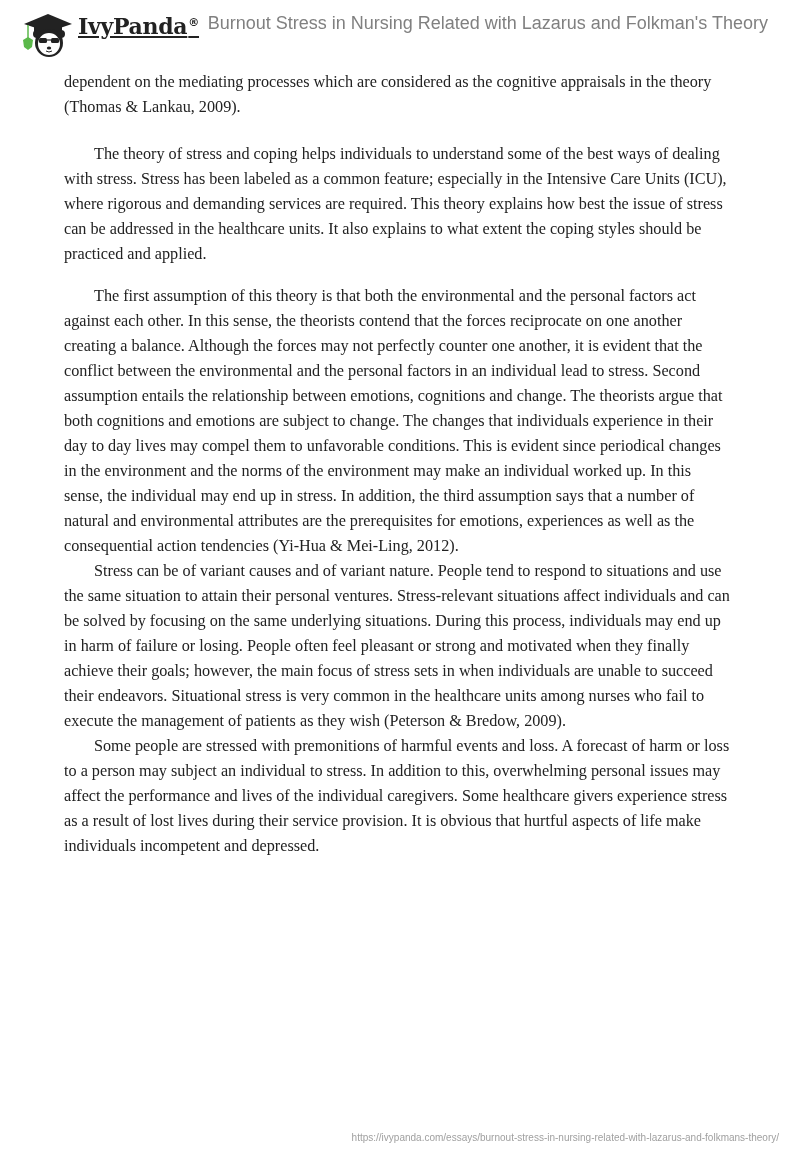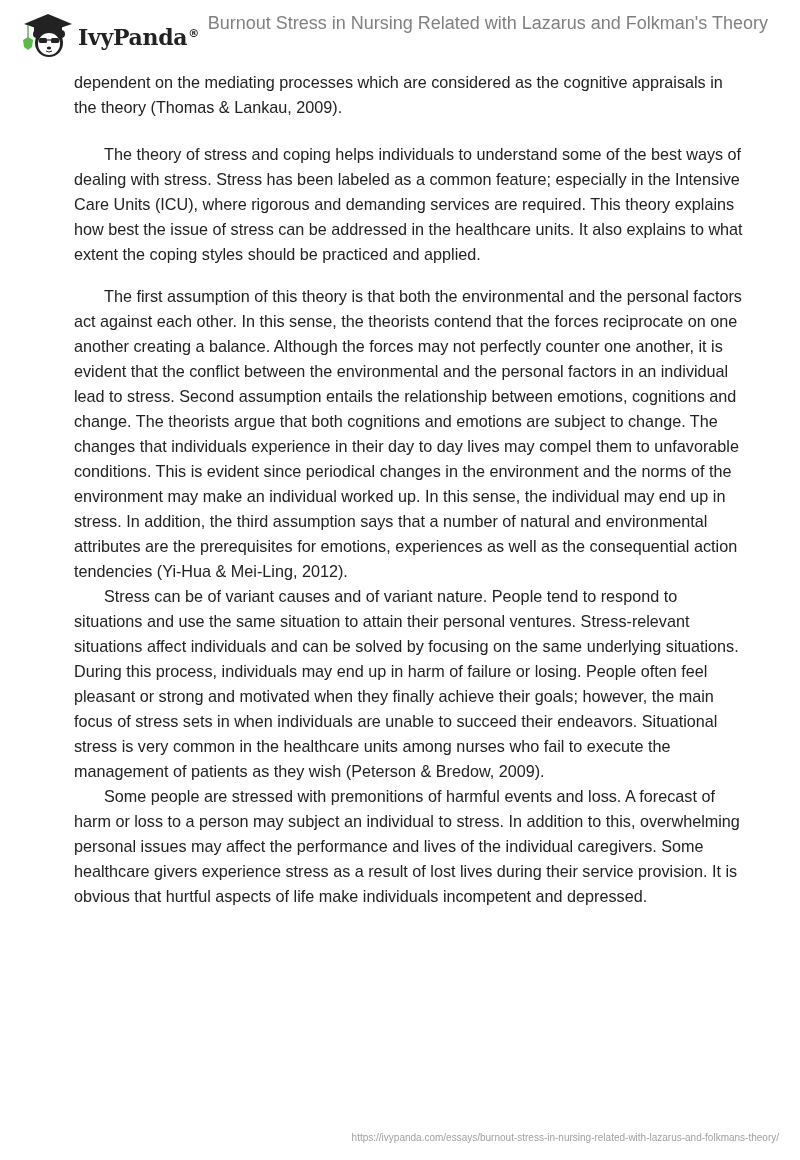--- a/index.html
+++ b/index.html
@@ -20,22 +20,22 @@
       top: 0;
       left: 0;
       width: 800px;
       height: 65px;
     }
     .logo {
       position: absolute;
       left: 18px;
       top: 10px;
       display: flex;
-      align-items: center;
       height: 48px;
+      text-decoration: underline;
     }
     .logo-mark {
       width: 56px;
       height: 48px;
       display: block;
     }
     .logo-text {
       font-family: "DejaVu Serif", serif;
       font-weight: bold;
       font-size: 22px;
@@ -55,23 +55,24 @@
     .doc-title {
       position: absolute;
       right: 32px;
       top: 13px;
       font-size: 18px;
       color: #808080;
       white-space: nowrap;
     }
     .content {
       position: absolute;
-      left: 74px;
+      left: 64px;
       top: 70px;
       width: 670px;
+      font-family: Liberation Serif, serif;
     }
     p {
       margin: 0;
       font-size: 16.2px;
       line-height: 25px;
       color: #222222;
     }
     p.indent {
       text-indent: 30px;
     }

